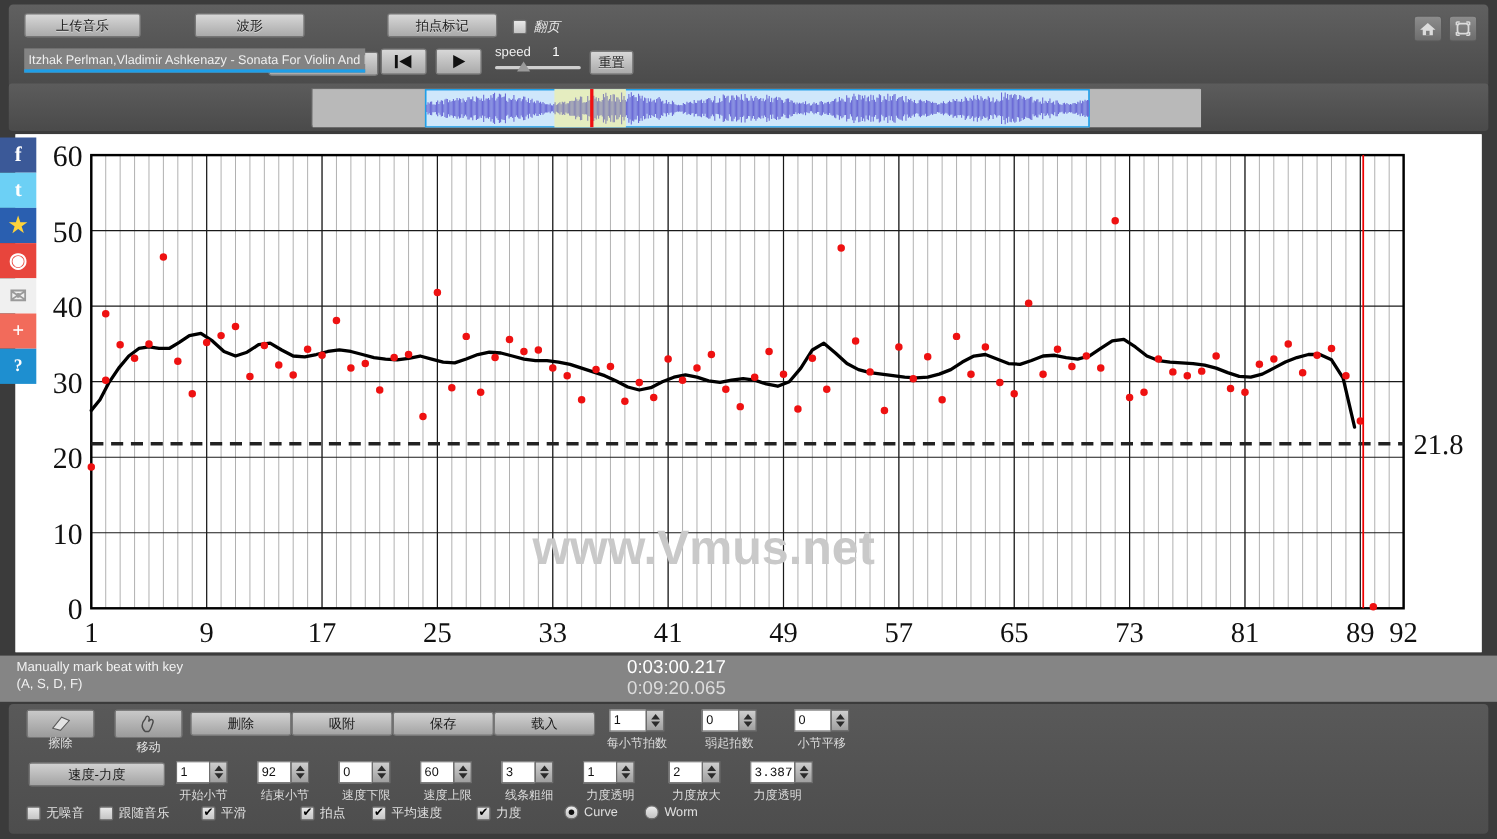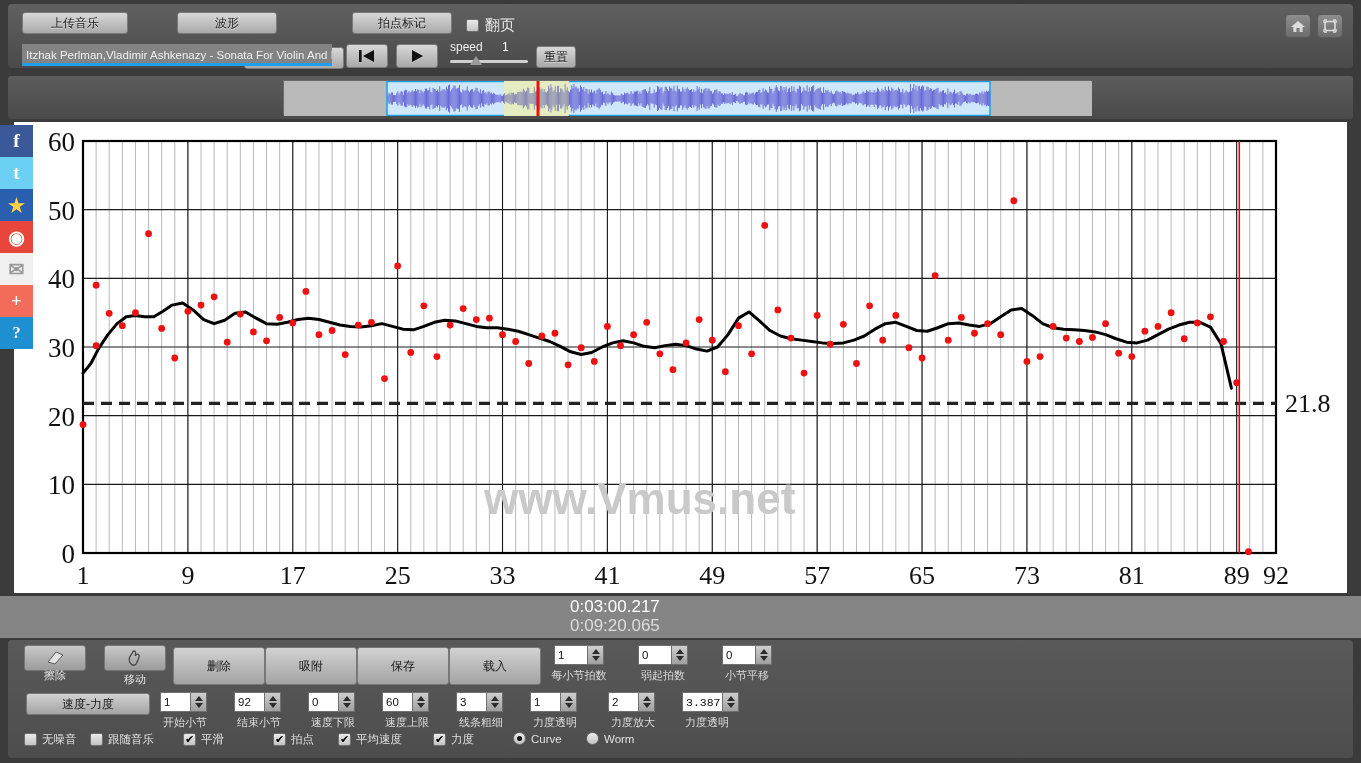--- a/index.html
+++ b/index.html
@@ -6,21 +6,21 @@
   html, body {
     width: 1361px; height: 763px;
     background: #3b3b3b;
     font-family: "Liberation Sans", sans-serif;
     overflow: hidden;
   }
   body { position: relative; }
 
   
   #toolbar {
-    position: absolute; left: 8px; top: 4px; width: 1345px; height: 64px;
+    position: absolute; left: 8px; top: 4px; width: 1345px; height: 76px;
     background: linear-gradient(#606060, #4a4a4a);
     border-radius: 4px;
   }
   .btn {
     background: linear-gradient(#d8d8d8, #a9a9a9);
     border: 1px solid #7a7a7a; border-radius: 3px;
     color: #1a1a1a; font-size: 12px;
     display: flex; align-items: center; justify-content: center;
     cursor: pointer; user-select: none;
     text-shadow: 0 1px 0 rgba(255,255,255,.5);
@@ -32,21 +32,21 @@
   #btn-beat   { position:absolute; left:344px; top:8px; width:100px; height:22px; }
 
   #chk-page-wrap { position:absolute; left:458px; top:12px; display:flex; align-items:center; gap:6px; }
   .cbox {
     width:13px; height:13px; background:linear-gradient(#e9e9e9,#c4c4c4);
     border:1px solid #6e6e6e; border-radius:2px; display:flex;
     align-items:center; justify-content:center; font-size:11px; color:#111;
     cursor:pointer;
   }
   .cbox.checked::after { content:"\2714"; font-size:11px; line-height:11px; color:#000; }
-  .cb-label { color:#e8e8e8; font-size:15px; }
+  .cb-label { color:#e8e8e8; font-size:12px;font-style:italic; }
 
   #track-name {
     position:absolute; left:14px; top:40px; width:310px; height:22px;
     background:#838383; border:none; border-bottom:3px solid #1f9fe8;
     color:#efefef; font-size:11.5px; padding:0 4px; line-height:22px;
     white-space:nowrap; overflow:hidden;
   }
   #btn-rewind { position:absolute; left:338px; top:40px; width:42px; height:24px; }
   #btn-play   { position:absolute; left:388px; top:40px; width:42px; height:24px; }
   #speed-label { position:absolute; left:442px; top:36px; color:#eee; font-size:12px; }
@@ -110,21 +110,21 @@
     background:linear-gradient(#595959,#4d4d4d); border-radius:4px;
   }
   .tool-btn {
     position:absolute; width:62px; height:26px;
     background:linear-gradient(#c9c9c9,#9b9b9b);
     border:1px solid #767676; border-radius:3px;
     display:flex; align-items:center; justify-content:center; cursor:pointer;
   }
   .tool-cap { position:absolute; color:#e6e6e6; font-size:11px; text-align:center; width:62px; }
   .wbtn {
-    position:absolute; height:38px;
+    position:absolute; height:22px;
     background:linear-gradient(#d2d2d2,#a3a3a3);
     border:1px solid #787878; border-radius:3px;
     color:#191919; font-size:12px;
     display:flex; align-items:center; justify-content:center; cursor:pointer;
   }
 
   .spin { position:absolute; display:flex; }
   .spin-in {
     height:20px; background:#fff; border:1px solid #6f6f6f; border-right:none;
     font-size:11.5px; color:#111; padding:0 3px; line-height:19px;
@@ -1018,20 +1018,24 @@
     <div class="share-ic" style="background: rgb(59, 89, 152); color: rgb(255, 255, 255);">f</div>
     <div class="share-ic" style="background: rgb(108, 208, 245); color: rgb(255, 255, 255);">t</div>
     <div class="share-ic" style="background: rgb(42, 95, 176); color: rgb(255, 211, 59);">★</div>
     <div class="share-ic" style="background: rgb(232, 69, 60); color: rgb(255, 255, 255);">◉</div>
     <div class="share-ic" style="background: rgb(240, 240, 240); color: rgb(154, 154, 154);">✉</div>
     <div class="share-ic" style="background: rgb(242, 107, 91); color: rgb(255, 255, 255);">+</div>
     <div class="share-ic" style="background: rgb(30, 143, 208); color: rgb(255, 255, 255); font-size: 16px; flex-direction: column;">?</div>
   </div>
 
 <div id="status">
+  <div id="hint">
+    <div>Manually mark beat with key</div>
+    <div>(A, S, D, F)</div>
+  </div>
   <div id="time-cur">0:03:00.217</div>
   <div id="time-tot">0:09:20.065</div>
 
 </div>
 
 <div id="bottom">
   <div class="tool-btn" style="left:16px; top:5px;">
     <svg width="24" height="16" viewBox="0 0 24 16">
       <polygon points="5,12 13,2 20,5 12,14" fill="#e3e3e3" stroke="#5a5a5a" stroke-width="1"></polygon>
     </svg>

